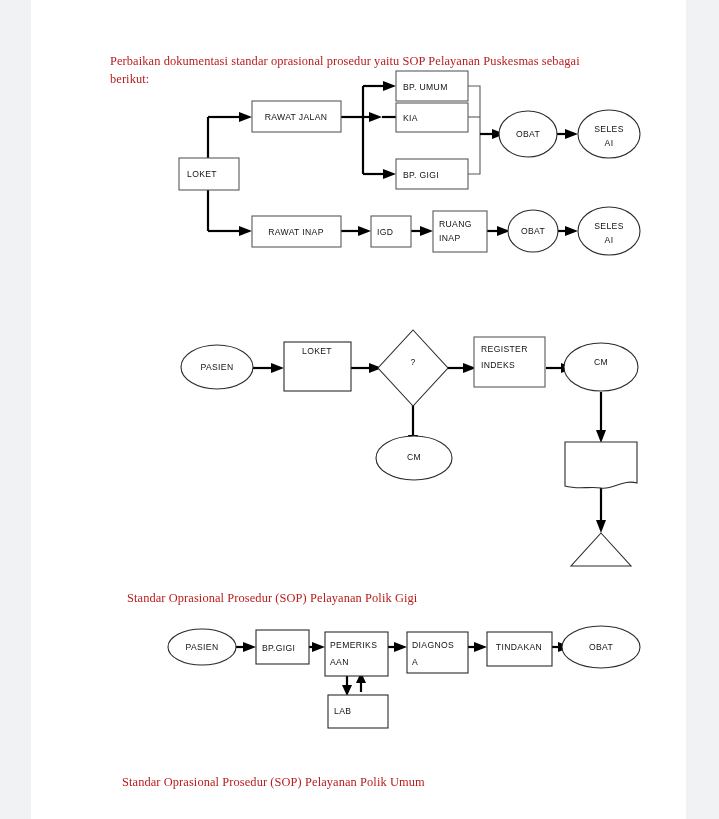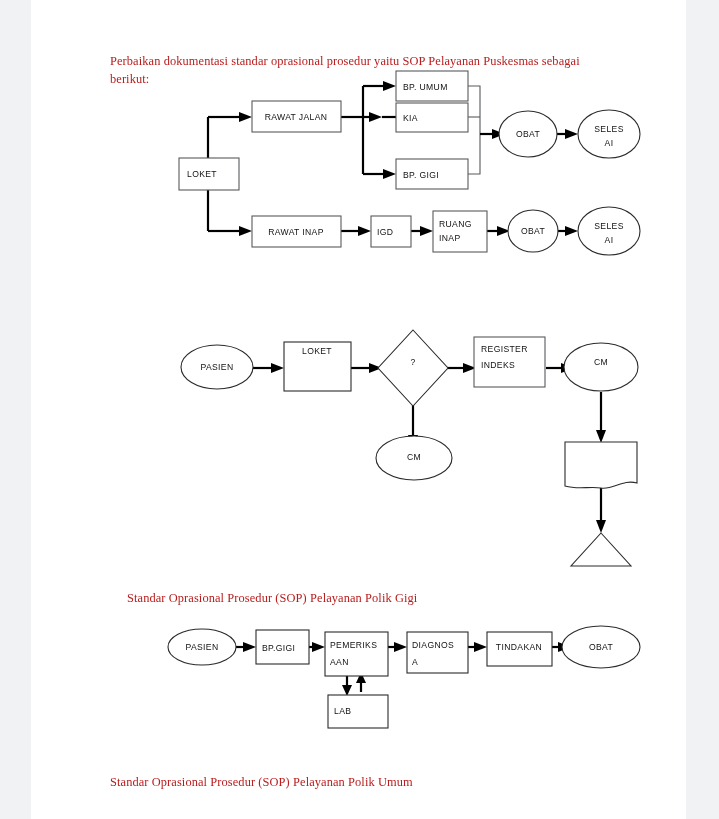--- a/index.html
+++ b/index.html
@@ -18,21 +18,21 @@
     position:absolute;
     font-family:"Liberation Serif", serif;
     font-size:12.4px;
     color:#b91c1c;
     line-height:18px;
     letter-spacing:.1px;
   }
   #intro{left:79px;top:40px;width:500px;}
   #cap1{left:79px;top:284px;}
   #cap2{left:96px;top:577px;}
-  #cap3{left:79px;top:761px;}
+  #cap3{left:91px;top:761px;}
   .fcwrap{position:absolute;}
   #fc1{left:0px;top:68px;width:655px;height:210px;}
   #fc2{left:0px;top:320px;width:655px;height:250px;}
   #fc3{left:0px;top:615px;width:655px;height:130px;}
 
   svg{display:block;}
   .shape{fill:#ffffff;stroke:#2b2b2b;stroke-width:1.1;}
   .shape-soft{fill:#ffffff;stroke:#58595b;stroke-width:1.1;}
   .conn{stroke:#000000;stroke-width:2.2;fill:none;}
   .conn-thin{stroke:#58595b;stroke-width:1.1;fill:none;}

